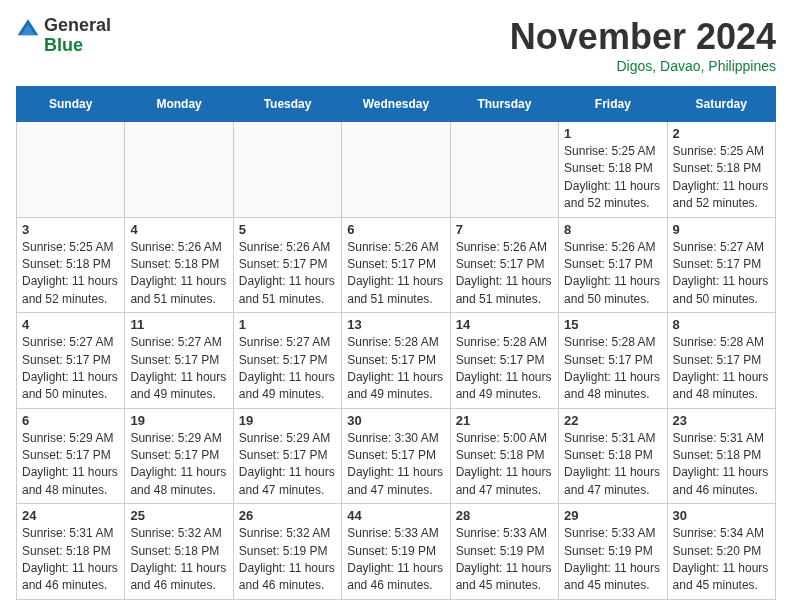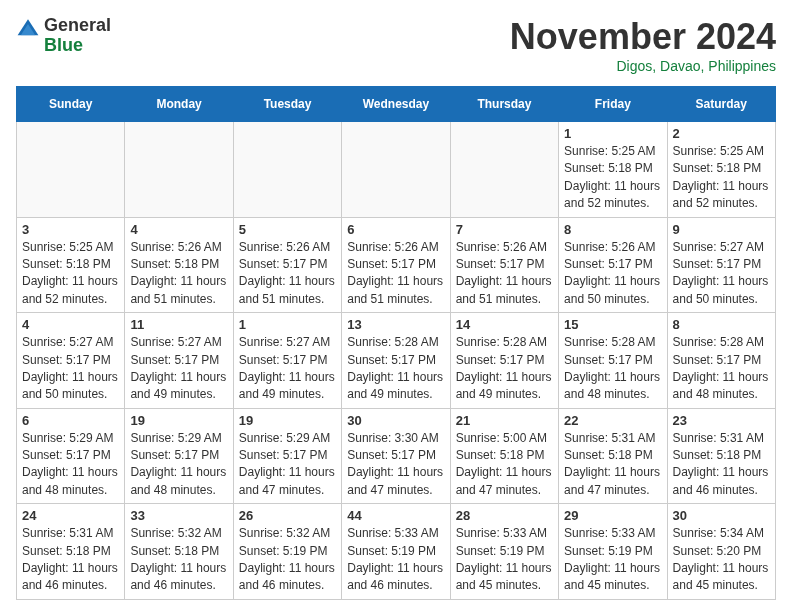--- a/index.html
+++ b/index.html
@@ -271,21 +271,21 @@
         </td>
       </tr>
       <tr>
         <td>
           <span class="day-num">24</span>
           <div class="day-info">Sunrise: 5:31 AM
 Sunset: 5:18 PM
 Daylight: 11 hours and 46 minutes.</div>
         </td>
         <td>
-          <span class="day-num">33</span>
+          <span class="day-num">25</span>
           <div class="day-info">Sunrise: 5:32 AM
 Sunset: 5:18 PM
 Daylight: 11 hours and 46 minutes.</div>
         </td>
         <td>
           <span class="day-num">26</span>
           <div class="day-info">Sunrise: 5:32 AM
 Sunset: 5:19 PM
 Daylight: 11 hours and 46 minutes.</div>
         </td>

